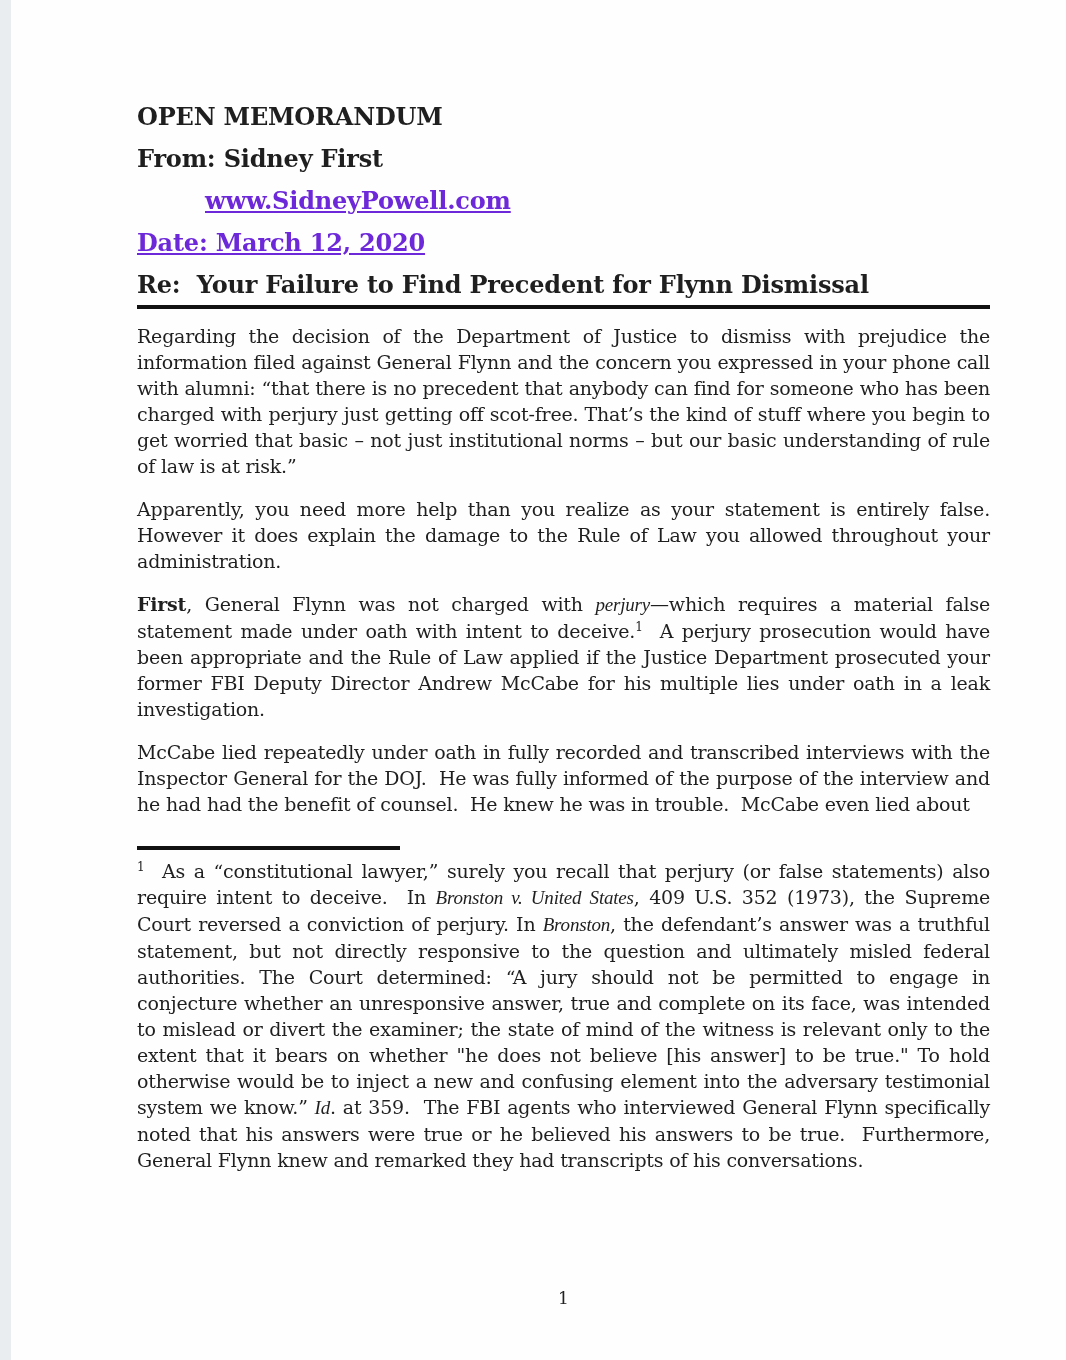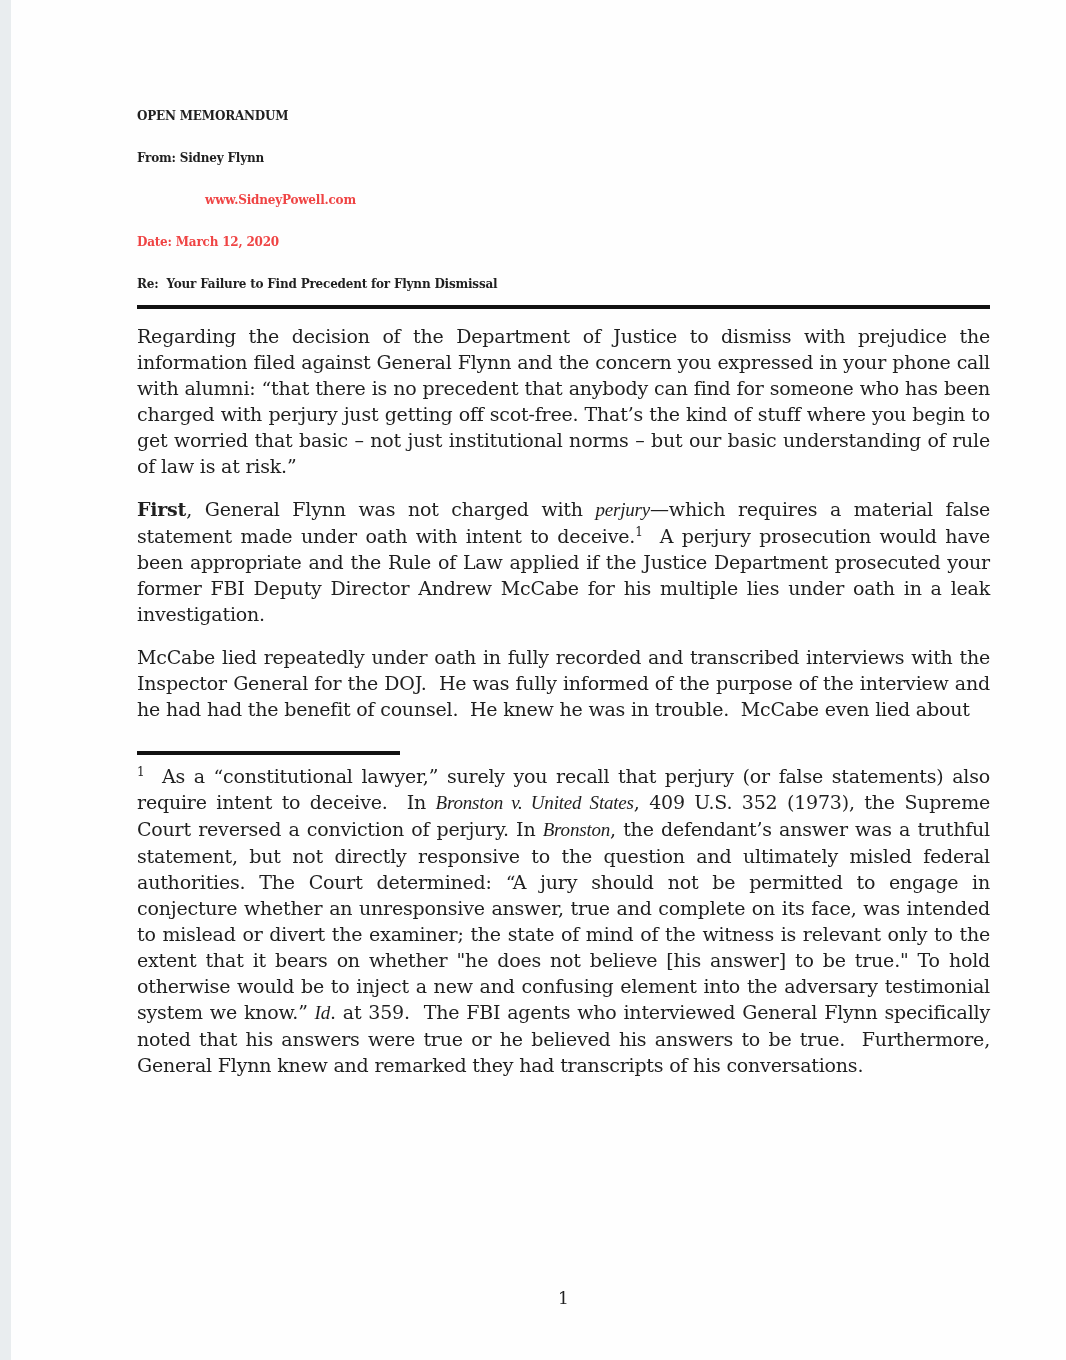--- a/index.html
+++ b/index.html
@@ -20,31 +20,32 @@
     background: #e9edef;
   }
   .content {
     position: absolute;
     left: 137px;
     top: 103px;
     width: 853px;
   }
   .hdr {
     margin: 0 0 15px 0;
-    font-size: 12px;
+    font-size: 24px;
     font-weight: bold;
     line-height: 27px;
     white-space: pre-wrap;
     letter-spacing: -0.2px;
   }
   .hdr.indent { padding-left: 68px; }
   .hdr.re { margin-bottom: 7px; }
   .link {
-    color: #ef4444;
+    color: #6d28d9;
     font-weight: bold;
+    text-decoration: underline;
     cursor: pointer;
   }
   .rule {
     width: 100%;
     height: 4px;
     background: #111111;
     margin: 0 0 14px 0;
   }
   .body-p, .footnote {
     font-size: 19px;
@@ -79,28 +80,29 @@
   }
 </style>
 </head>
 <body>
 
 <div class="page">
   <div class="edge-strip"></div>
 
   <div class="content">
     <p class="hdr">OPEN MEMORANDUM</p>
-    <p class="hdr">From: Sidney Flynn</p>
+    <p class="hdr">From: Sidney First</p>
     <p class="hdr indent"><a class="link">www.SidneyPowell.com</a></p>
     <p class="hdr"><span class="link">Date: March 12, 2020</span></p>
     <p class="hdr re">Re:  Your Failure to Find Precedent for Flynn Dismissal</p>
 
     <div class="rule"></div>
 
     <p class="body-p">Regarding the decision of the Department of Justice to dismiss with prejudice the information filed against General Flynn and the concern you expressed in your phone call with alumni: “that there is no precedent that anybody can find for someone who has been charged with perjury just getting off scot-free. That’s the kind of stuff where you begin to get worried that basic – not just institutional norms – but our basic understanding of rule of law is at risk.”</p>
+    <p class="body-p">Apparently, you need more help than you realize as your statement is entirely false. However it does explain the damage to the Rule of Law you allowed throughout your administration.</p>
     <p class="body-p"><b>First</b><span>, General Flynn was not charged with </span><i>perjury</i><span>—which requires a material false statement made under oath with intent to deceive.</span><sup>1</sup><span>  A perjury prosecution would have been appropriate and the Rule of Law applied if the Justice Department prosecuted your former FBI Deputy Director Andrew McCabe for his multiple lies under oath in a leak investigation.</span></p>
     <p class="body-p">McCabe lied repeatedly under oath in fully recorded and transcribed interviews with the Inspector General for the DOJ.  He was fully informed of the purpose of the interview and he had had the benefit of counsel.  He knew he was in trouble.  McCabe even lied about</p>
 
     <div class="footnote-sep"></div>
 
     <p class="footnote"><sup>1</sup><span>  As a “constitutional lawyer,” surely you recall that perjury (or false statements) also require intent to deceive.  In </span><i>Bronston v. United States</i><span>, 409 U.S. 352 (1973), the Supreme Court reversed a conviction of perjury. In </span><i>Bronston</i><span>, the defendant’s answer was a truthful statement, but not directly responsive to the question and ultimately misled federal authorities. The Court determined: “A jury should not be permitted to engage in conjecture whether an unresponsive answer, true and complete on its face, was intended to mislead or divert the examiner; the state of mind of the witness is relevant only to the extent that it bears on whether "he does not believe [his answer] to be true." To hold otherwise would be to inject a new and confusing element into the adversary testimonial system we know.” </span><i>Id</i><span>. at 359.  The FBI agents who interviewed General Flynn specifically noted that his answers were true or he believed his answers to be true.  Furthermore, General Flynn knew and remarked they had transcripts of his conversations.</span></p>
   </div>
 
   <div class="page-number">1</div>
 </div>

